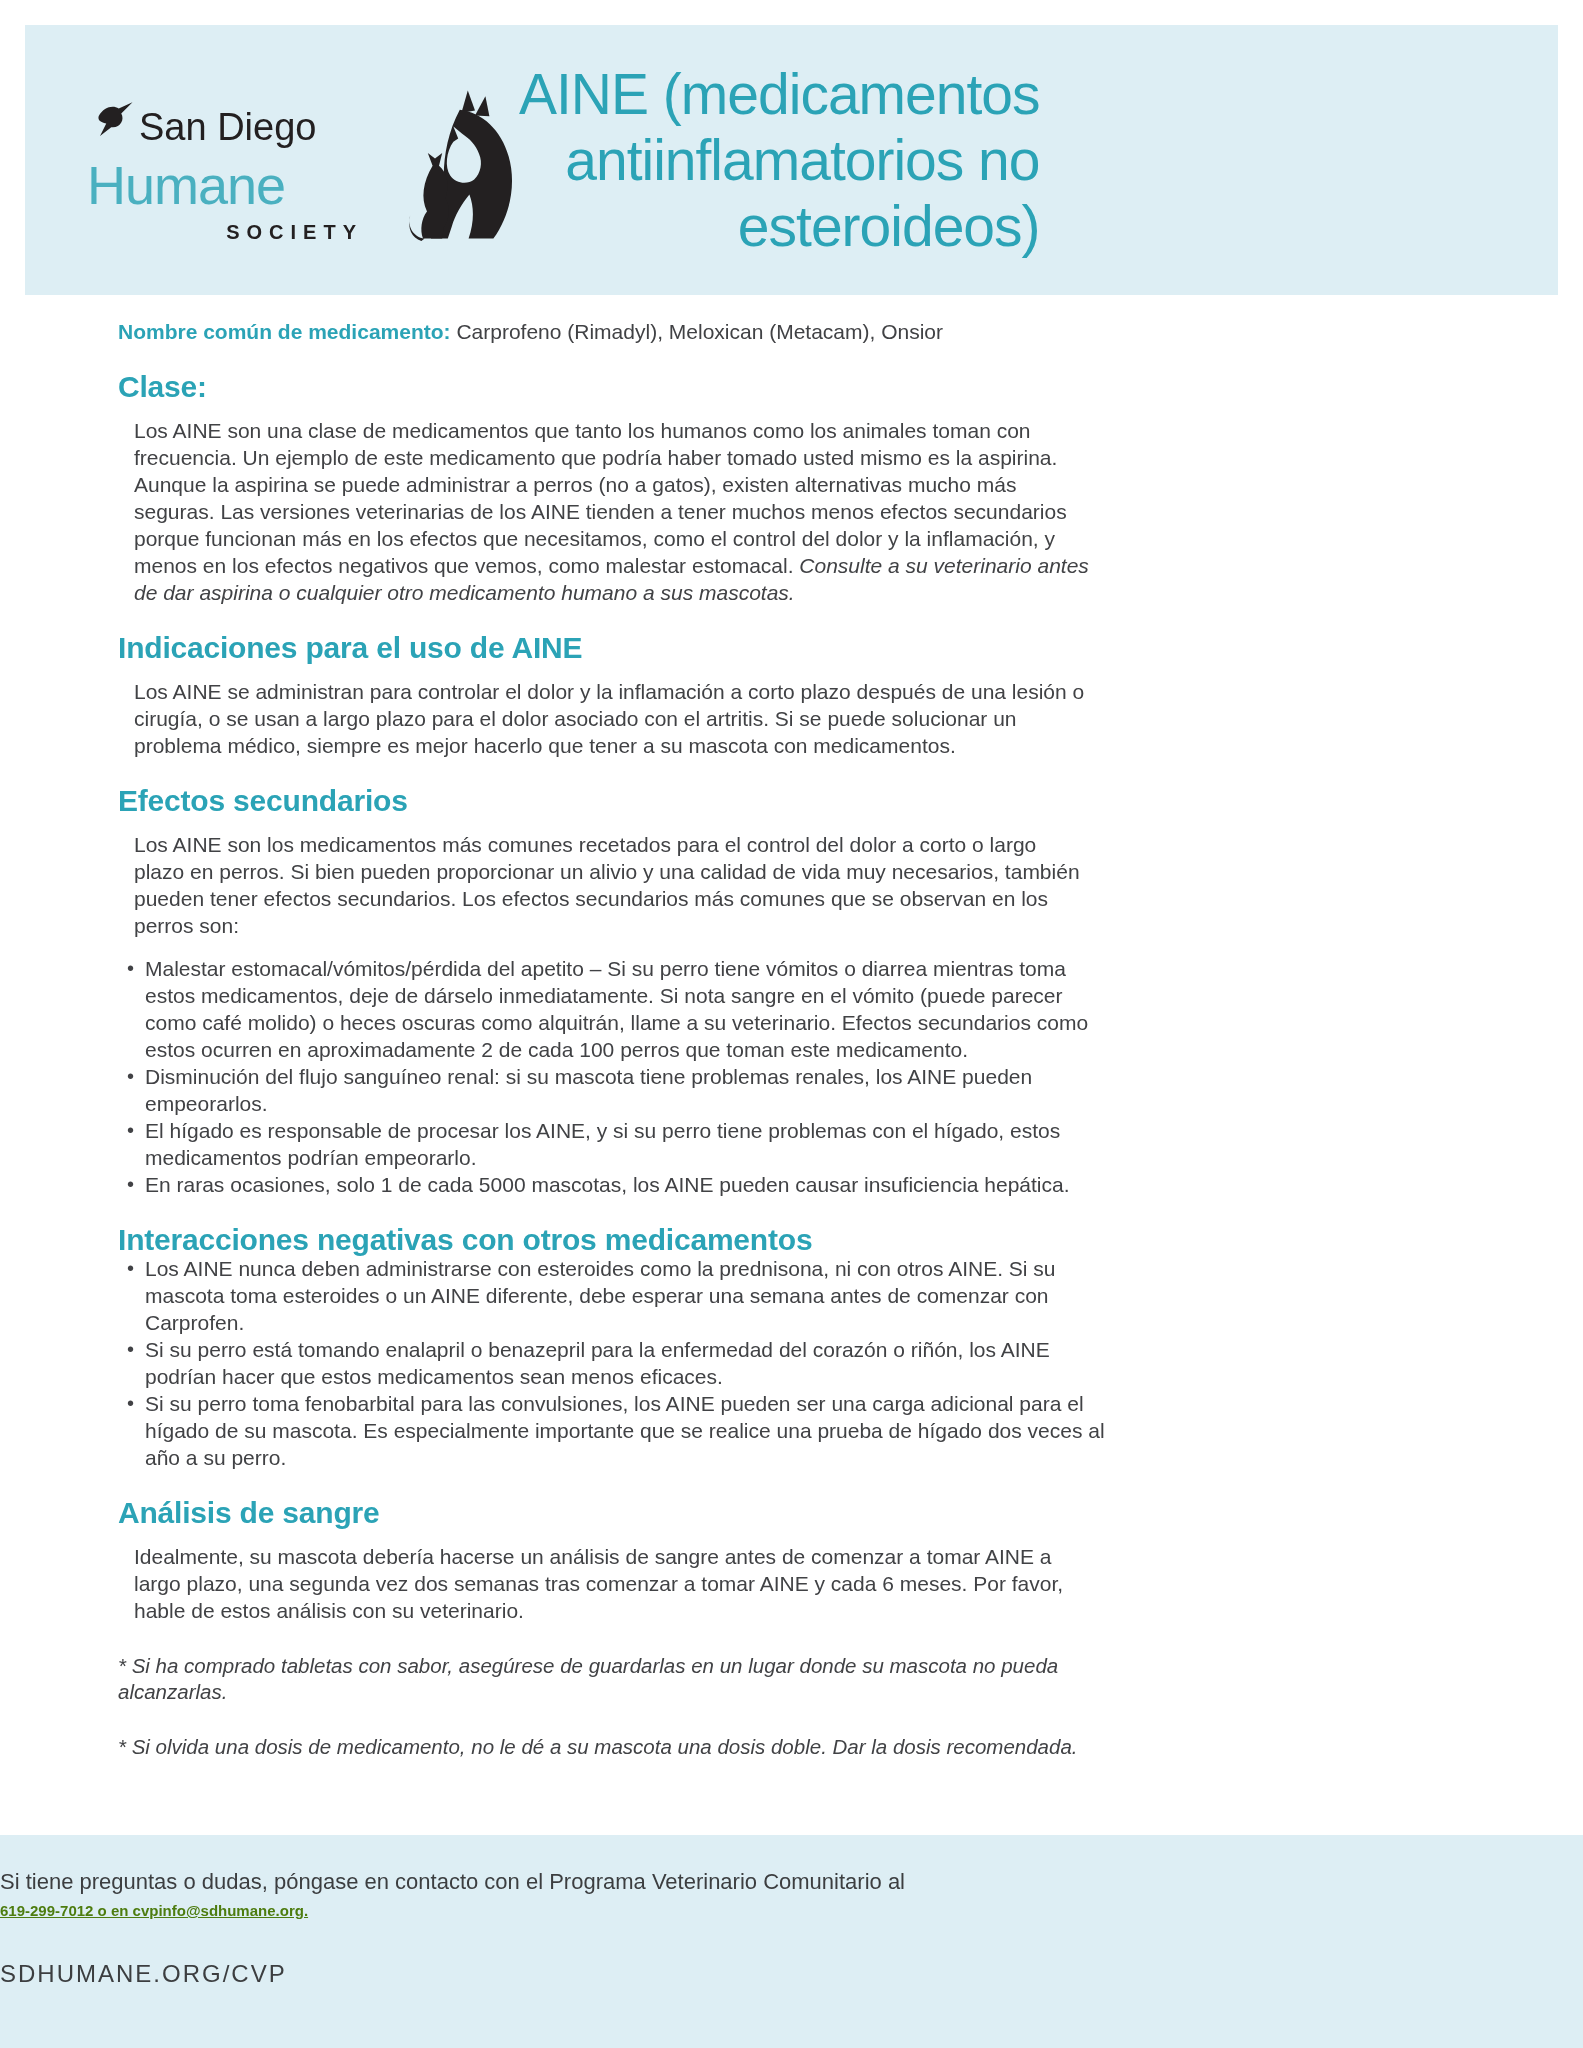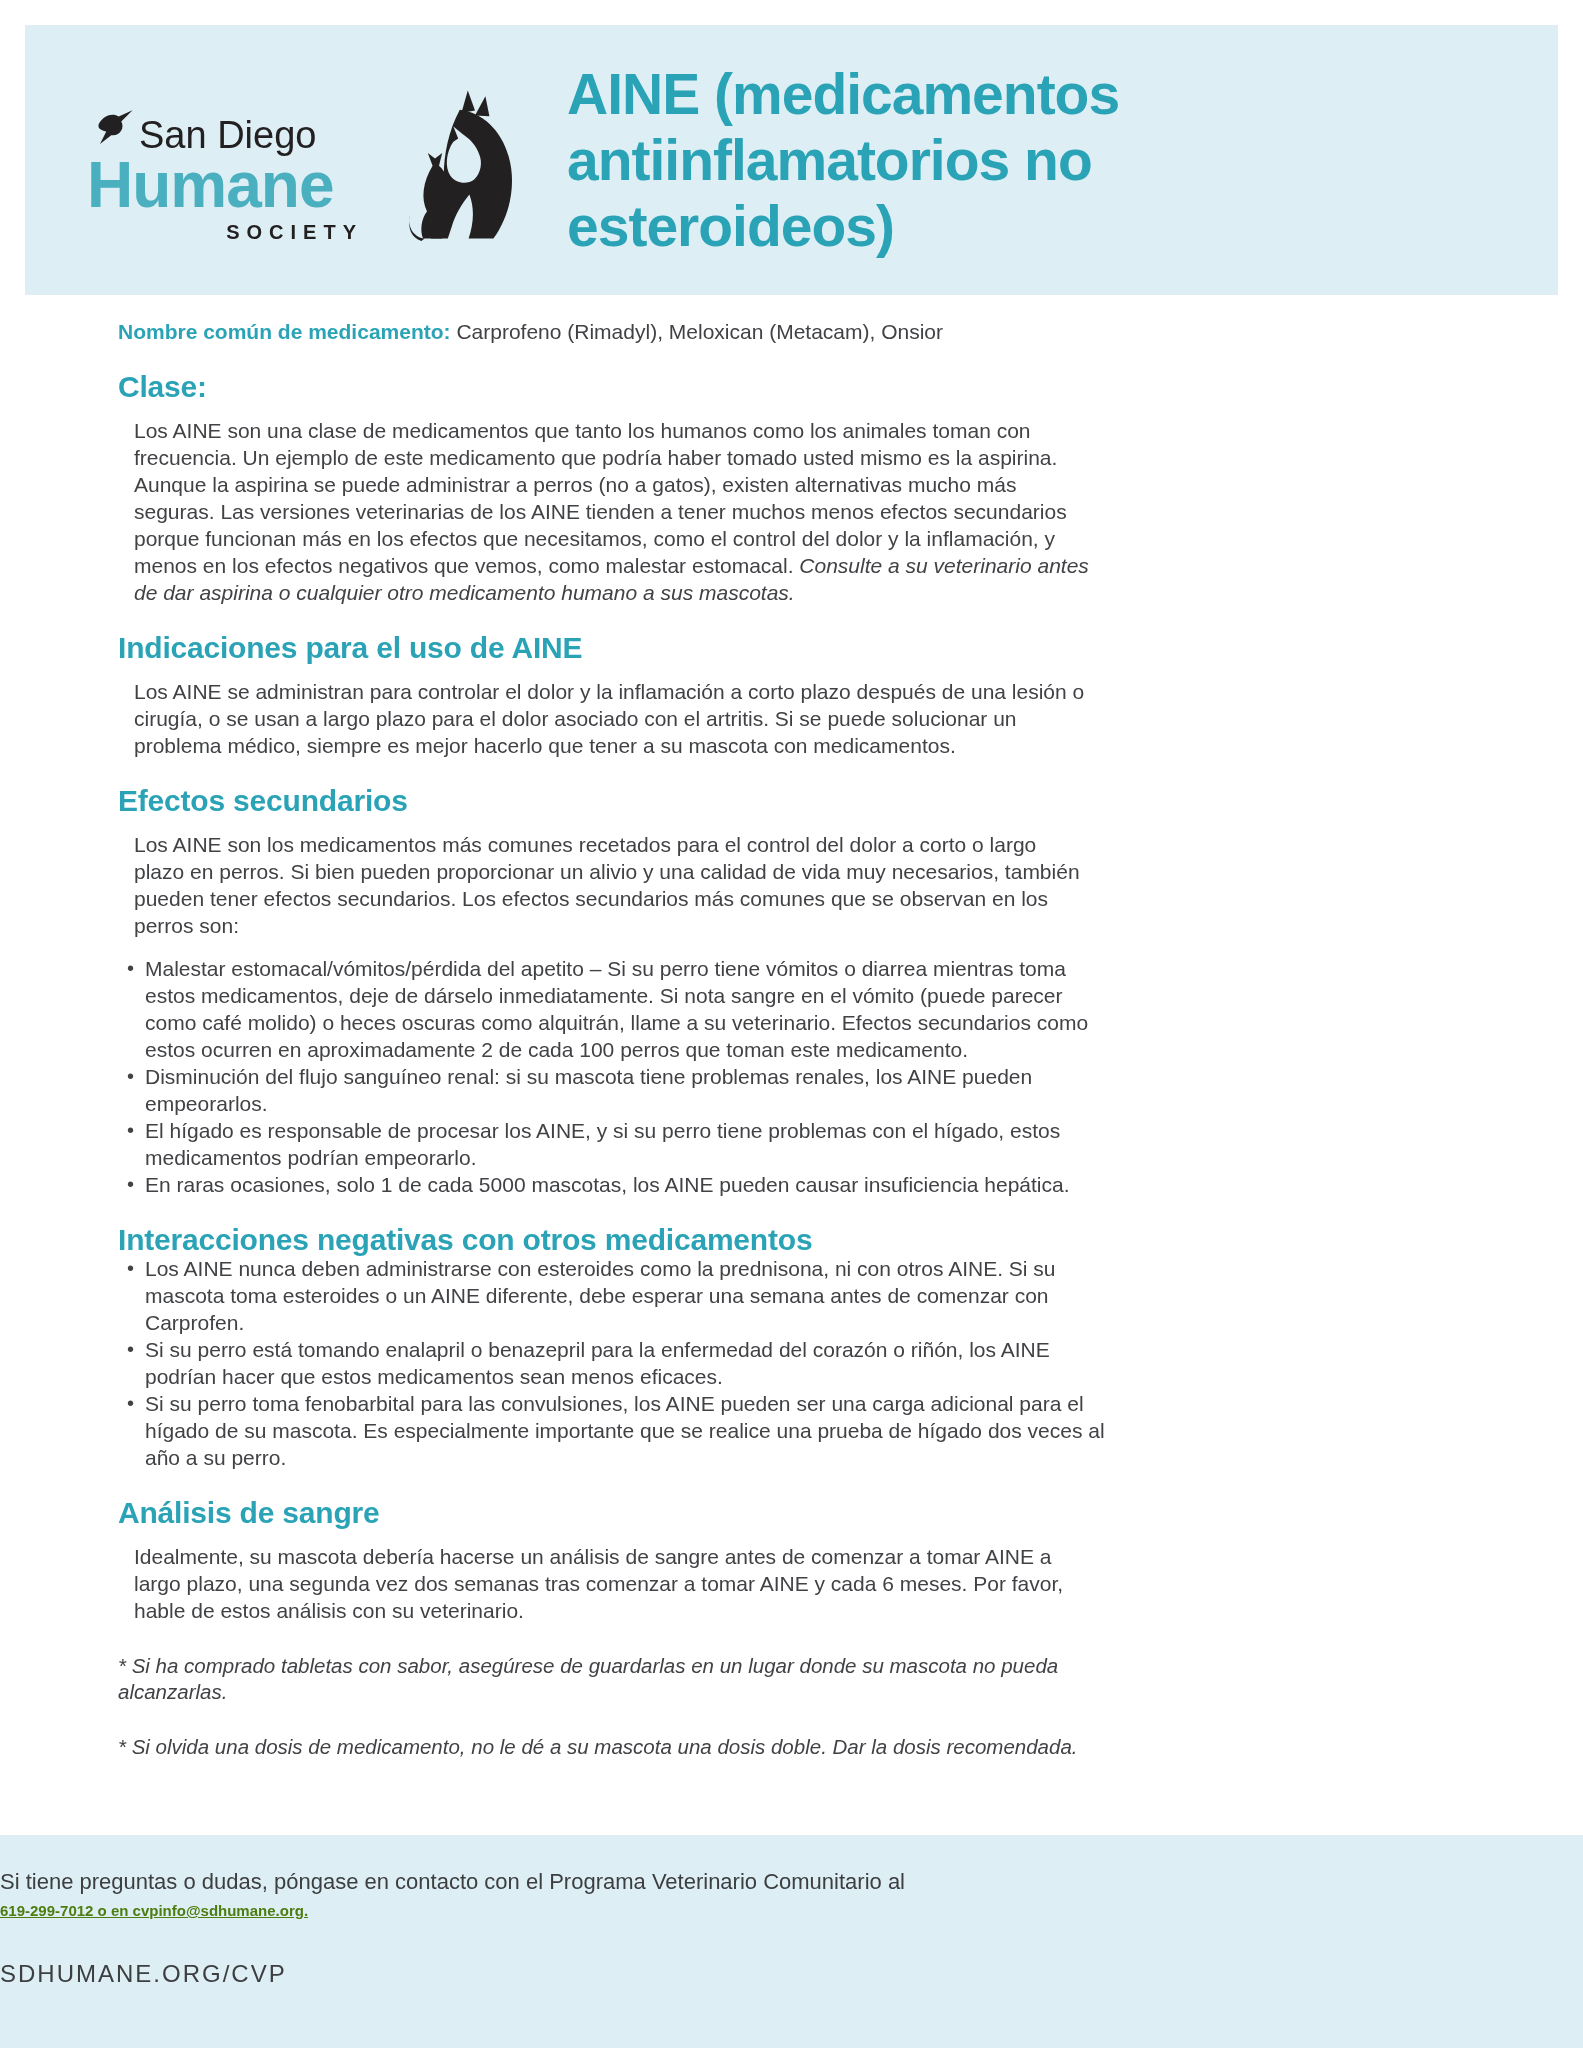--- a/index.html
+++ b/index.html
@@ -18,32 +18,32 @@
     padding-left:62px;box-sizing:border-box;
   }
   .logo{display:flex;align-items:flex-end;}
   .logo-text{width:278px;position:relative;}
   .logo-sd{
     font-size:38px;color:#232021;letter-spacing:0;
     padding-left:52px;font-weight:500;line-height:40px;
   }
   .hummingbird{position:absolute;left:8px;top:-6px;width:40px;height:40px;}
   .logo-humane{
-    font-size:64px;font-weight:700;color:var(--logo-teal,#4ab0c0);
-    line-height:60px;letter-spacing:-1px;margin-top:0;
+    font-size:54px;font-weight:400;color:var(--logo-teal,#4ab0c0);
+    line-height:60px;letter-spacing:-1px;margin-top:8px;
   }
   .logo-society{
     font-size:20px;font-weight:700;color:#232021;
     letter-spacing:7px;text-align:right;margin-top:6px;padding-right:2px;
   }
   .animals{width:128px;height:158px;margin-left:26px;margin-top:10px;flex:none;}
   .page-title{
-    margin-left:48px;
-    font-size:57px;line-height:66px;font-weight:700;letter-spacing:-1px;
+    font-size:57px;line-height:66px;font-weight:400;letter-spacing:-1px;
     color:var(--teal,#2ba3b6);
+    text-align:right;
   }
   
   .content{
     position:absolute;left:118px;top:318px;width:988px;
     font-size:21px;line-height:27px;
   }
   .intro b{color:var(--teal,#2ba3b6);font-weight:700;}
   .section{margin-top:27px;}
   .section h2{
     margin:0 0 1px 0;font-size:30px;line-height:29px;

